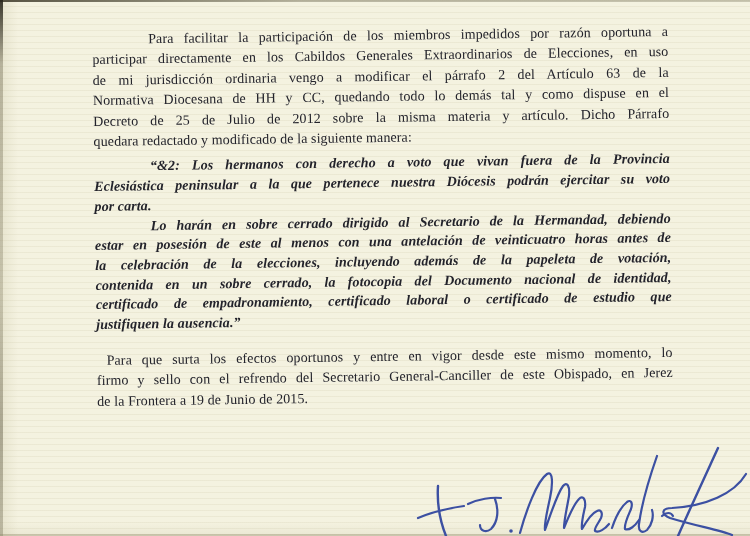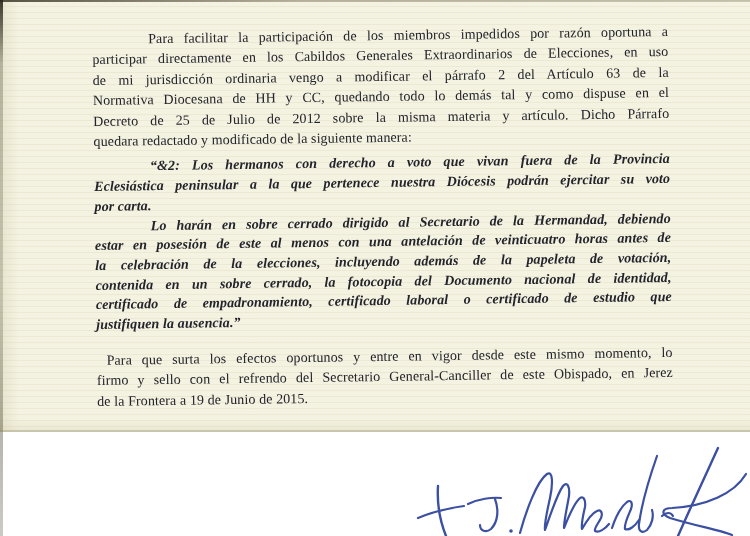--- a/index.html
+++ b/index.html
@@ -1,21 +1,21 @@
 <!DOCTYPE html>
 <html><head>
 <meta charset="utf-8">
 <style>
   html,body { margin:0; padding:0; }
   body {
     width:750px; height:536px; overflow:hidden;
     font-family:"Liberation Serif", serif;
   }
   .page {
-    position:relative; width:750px; height:432px;
+    position:relative; width:750px; height:536px;
     background-color:#f4f2e0;
     background-image:
       repeating-linear-gradient(180deg,
         rgba(200,195,162,0.20) 0px, rgba(200,195,162,0.20) 1px,
         rgba(255,255,255,0.0) 1px, rgba(255,255,255,0.0) 6px),
       linear-gradient(90deg, rgba(190,184,150,0.25) 0px, rgba(244,242,224,0) 18px),
       linear-gradient(0deg, rgba(190,184,150,0.18) 0px, rgba(244,242,224,0) 14px);
   }
   .edge-top {
     position:absolute; left:0; top:0; width:750px; height:2px;

